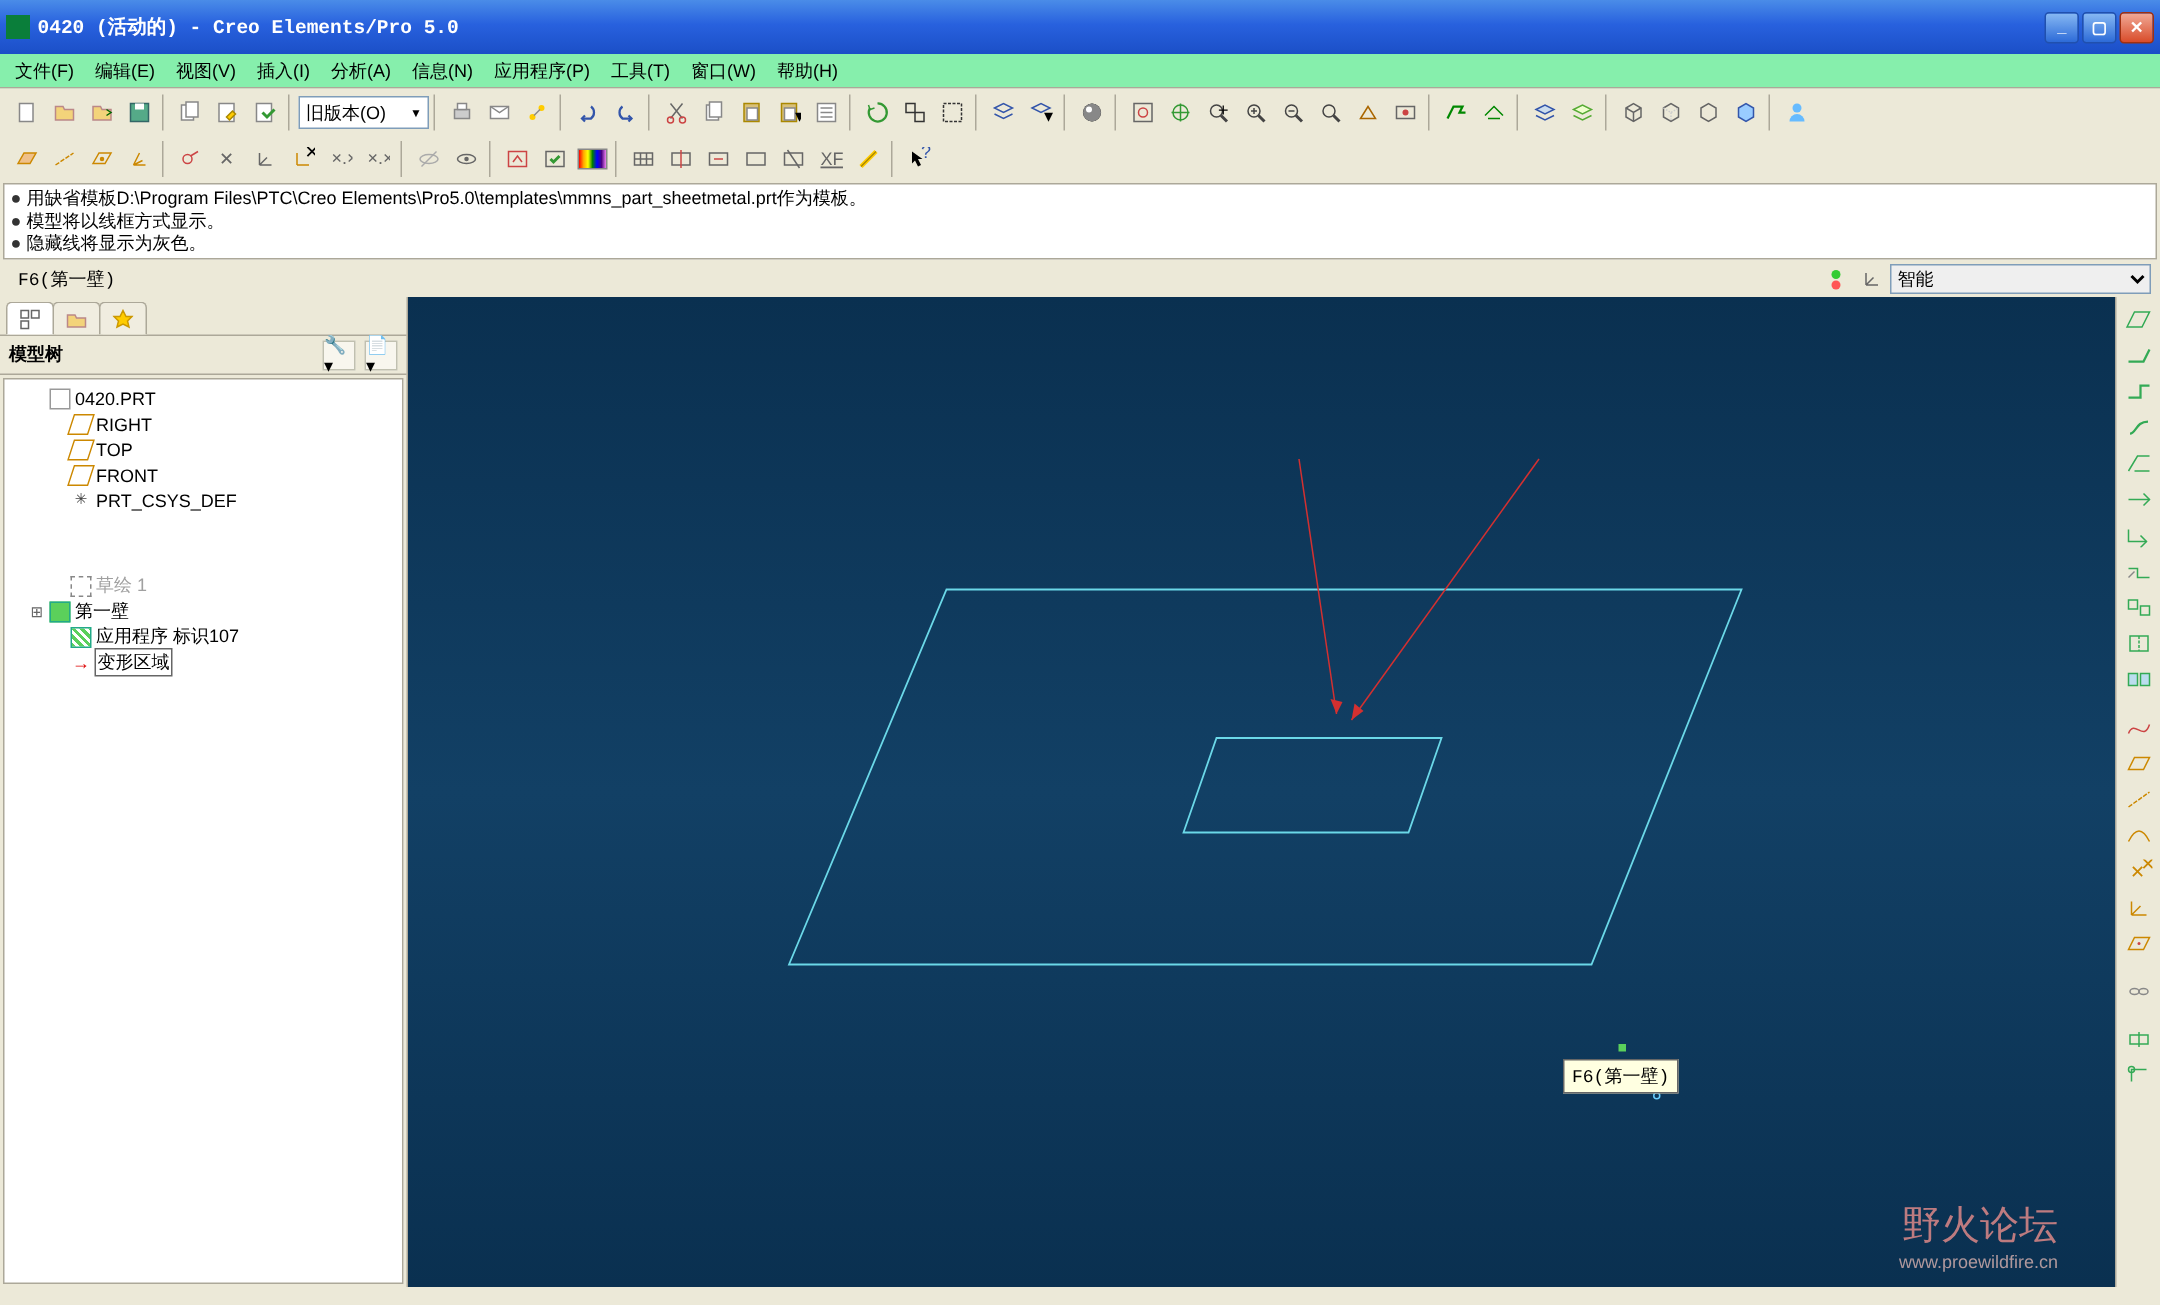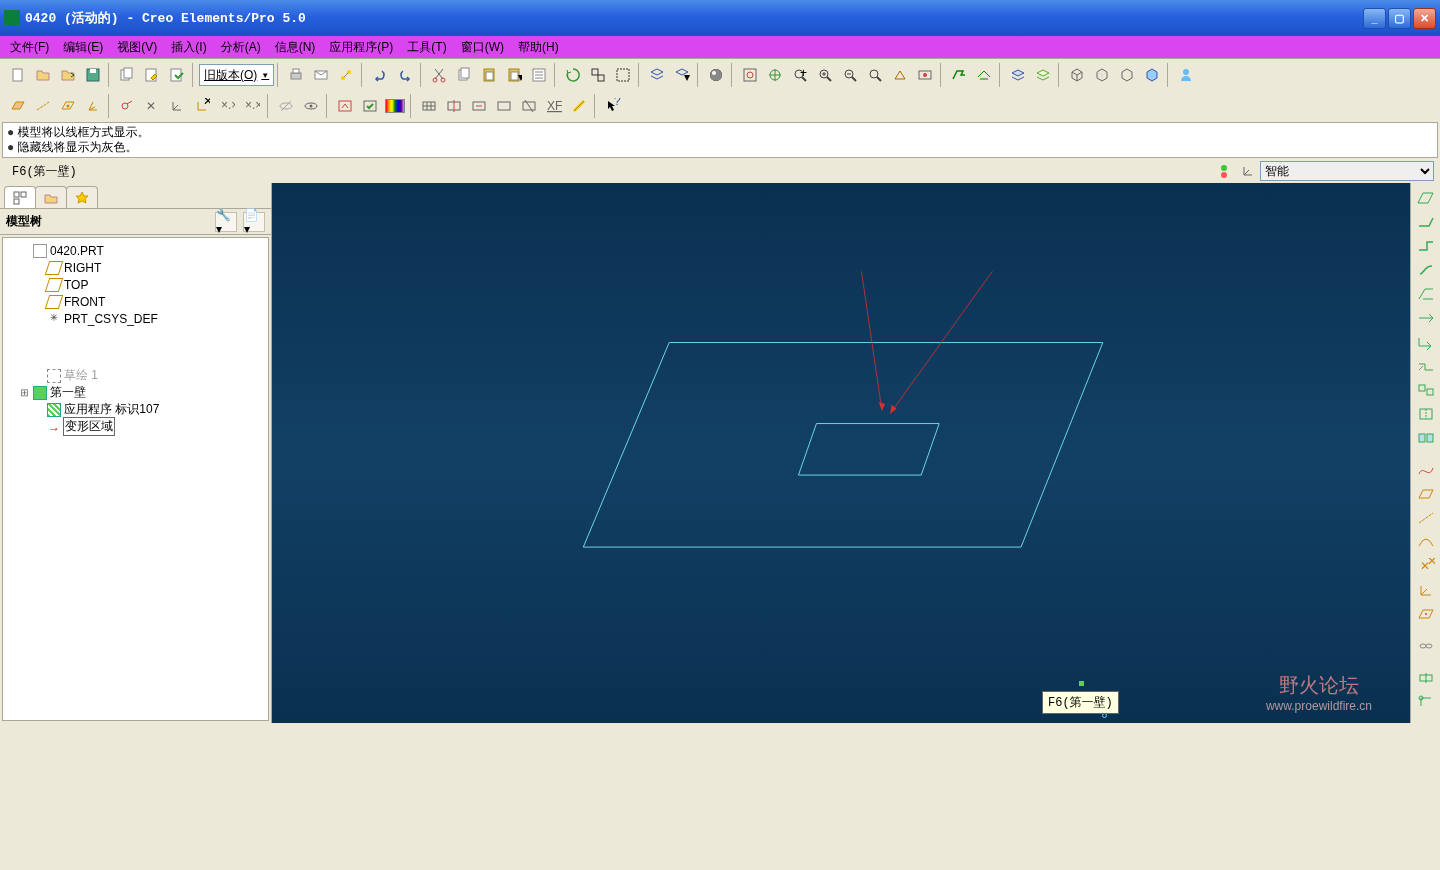--- a/index.html
+++ b/index.html
@@ -8,49 +8,49 @@
 
 .titlebar { height:36px; background:linear-gradient(180deg,#4a8ce8 0%,#2861de 45%,#1b4fc7 100%); display:flex; align-items:center; padding:0 4px; color:#fff; }
 .titlebar .app-icon { width:16px; height:16px; background:#0a7e3a; margin-right:5px; }
 .titlebar .title-text { flex:1; font-weight:bold; font-family:"Courier New","SimSun",monospace; font-size:13px; }
 .titlebar .win-btns { display:flex; gap:2px; }
 .titlebar .win-btn { width:23px; height:21px; border-radius:3px; display:flex; align-items:center; justify-content:center; font-weight:bold; font-size:11px; color:#fff; }
 .titlebar .win-btn.min,.titlebar .win-btn.max { background:linear-gradient(180deg,#86b8f3,#2d6bd8); border:1px solid #2050ae; }
 .titlebar .win-btn.close { background:linear-gradient(180deg,#f0a996,#d94c2a); border:1px solid #a03010; }
 
 
-.menubar { height:23px; background:#d946ef; border-bottom:1px solid #aca899; display:flex; align-items:center; padding:0 4px; gap:2px; }
+.menubar { height:23px; background:#86efac; border-bottom:1px solid #aca899; display:flex; align-items:center; padding:0 4px; gap:2px; }
 .menubar .menu-item { padding:2px 6px; cursor:pointer; }
 
 
 .toolbar { height:30px; background:#ece9d8; display:flex; align-items:center; padding:1px 6px; gap:1px; }
 .toolbar.t1 { height:32px; }
 .tb-btn { width:24px; height:24px; border:1px solid transparent; border-radius:2px; display:flex; align-items:center; justify-content:center; cursor:pointer; }
 .tb-sep { width:4px; height:24px; margin:0 2px; border-left:1px solid #aca899; }
-.tb-dropdown { height:22px; padding:0 4px; border:1px solid #7f9db9; background:#fff; display:flex; align-items:center; gap:4px; font-family:"SimSun",monospace;text-decoration:underline; }
+.tb-dropdown { height:22px; padding:0 4px; border:1px solid #7f9db9; background:#fff; display:flex; align-items:center; gap:16px; font-family:"SimSun",monospace; }
 .tb-dropdown .arrow { font-size:8px; }
 .tb-btn svg { width:16px; height:16px; }
 .rainbow { width:20px; height:14px; background:linear-gradient(90deg,red,orange,yellow,green,blue,indigo,violet); border:1px solid #888; }
 
 
 .msg-area { background:#fff; border:1px solid #aca899; margin:1px 2px; padding:2px 4px; font-family:"Courier New","SimSun",monospace; font-size:12px; line-height:15px; }
 .msg-area .line::before { content:"● "; color:#333; }
 
 
 .sel-row { height:24px; background:#ece9d8; display:flex; align-items:center; padding:0 6px; }
 .sel-row .sel-text { font-family:"Courier New","SimSun",monospace; padding-left:6px; }
 .sel-row .spacer { flex:1; }
 .sel-row .traffic { width:16px; height:20px; display:flex; flex-direction:column; align-items:center; justify-content:center; gap:1px; margin-right:4px; }
 .sel-row .traffic span { width:6px; height:6px; border-radius:50%; }
 .sel-row .traffic .g { background:#3c3; }
 .sel-row .traffic .r { background:#f55; }
 .sel-row select { width:174px; height:20px; border:1px solid #7f9db9; font-family:"SimSun"; }
 
 
-.main { display:flex; height:540px; }
+.main { display:flex; height:660px; }
 .left-panel { width:272px; background:#ece9d8; border-right:1px solid #aca899; display:flex; flex-direction:column; }
 .tree-tabs { height:26px; display:flex; align-items:flex-end; padding:2px 4px 0; gap:0; border-bottom:1px solid #aca899; }
 .tree-tab { height:22px; padding:2px 8px; border:1px solid #aca899; border-bottom:none; border-top-left-radius:4px; border-top-right-radius:4px; background:#f0ede0; display:flex; align-items:center; margin-right:-1px; }
 .tree-tab.active { background:#fff; }
 .tree-header { height:26px; border-bottom:1px solid #aca899; display:flex; align-items:center; padding:0 6px; gap:6px; }
 .tree-header .label { font-weight:bold; flex:1; }
 .tree-header .hbtn { width:22px; height:20px; border:1px solid #c0c0b0; background:#f8f6ee; display:flex; align-items:center; justify-content:center; }
 .tree-body { flex:1; background:#fff; margin:2px; border:1px solid #aca899; overflow:auto; padding:4px 16px; font-family:"Courier New","SimSun",monospace; }
 .tree-node { display:flex; align-items:center; height:17px; gap:3px; white-space:nowrap; }
 .tree-node .exp { width:11px; text-align:center; color:#666; font-size:10px; }
@@ -75,21 +75,21 @@
 .vtx-g { background:#5bd05b; }
 .vtx-c { border:1px solid #6bd0ff; border-radius:50%; background:transparent; width:6px; height:6px; }
 
 
 .right-bar { width:30px; background:#ece9d8; border-left:1px solid #aca899; display:flex; flex-direction:column; align-items:center; padding:4px 0; gap:2px; }
 .right-bar .rbtn { width:24px; height:22px; display:flex; align-items:center; justify-content:center; cursor:pointer; }
 .right-bar .rsep { height:6px; }
 
 
 .watermark { position:absolute; right:38px; bottom:10px; text-align:right; pointer-events:none; opacity:.85; }
-.watermark .wm1 { color:#d88; font-size:20px; font-family:Liberation Sans, sans-serif;text-align:center; }
+.watermark .wm1 { color:#d88; font-size:26px; font-family:Liberation Sans, sans-serif; }
 .watermark .wm2 { color:#caa; font-size:12px; }
 </style>
 </head>
 <body>
 
 <div class="titlebar">
   <div class="app-icon"></div>
   <div class="title-text">0420 (活动的) - Creo Elements/Pro 5.0</div>
   <div class="win-btns">
     <div class="win-btn min">_</div>
@@ -505,20 +505,21 @@
   <div class="tb-sep"></div>
   <div class="tb-btn">
       <svg viewBox="0 0 16 16">
         <path d="M3 3l0 8 2-2 2 4 2-1-2-4h3z" fill="#000"></path>
         <text x="9" y="7" font-size="9" fill="#35a">?</text>
       </svg>
     </div>
 </div>
 
 <div class="msg-area">
+  <div class="line">用缺省模板D:\Program Files\PTC\Creo Elements\Pro5.0\templates\mmns_part_sheetmetal.prt作为模板。</div>
   <div class="line">模型将以线框方式显示。</div>
   <div class="line">隐藏线将显示为灰色。</div>
 </div>
 
 <div class="sel-row">
   <span class="sel-text">F6(第一壁)</span>
   <div class="spacer"></div>
   <div class="traffic">
       <span class="g"></span>
       <span class="r"></span>

